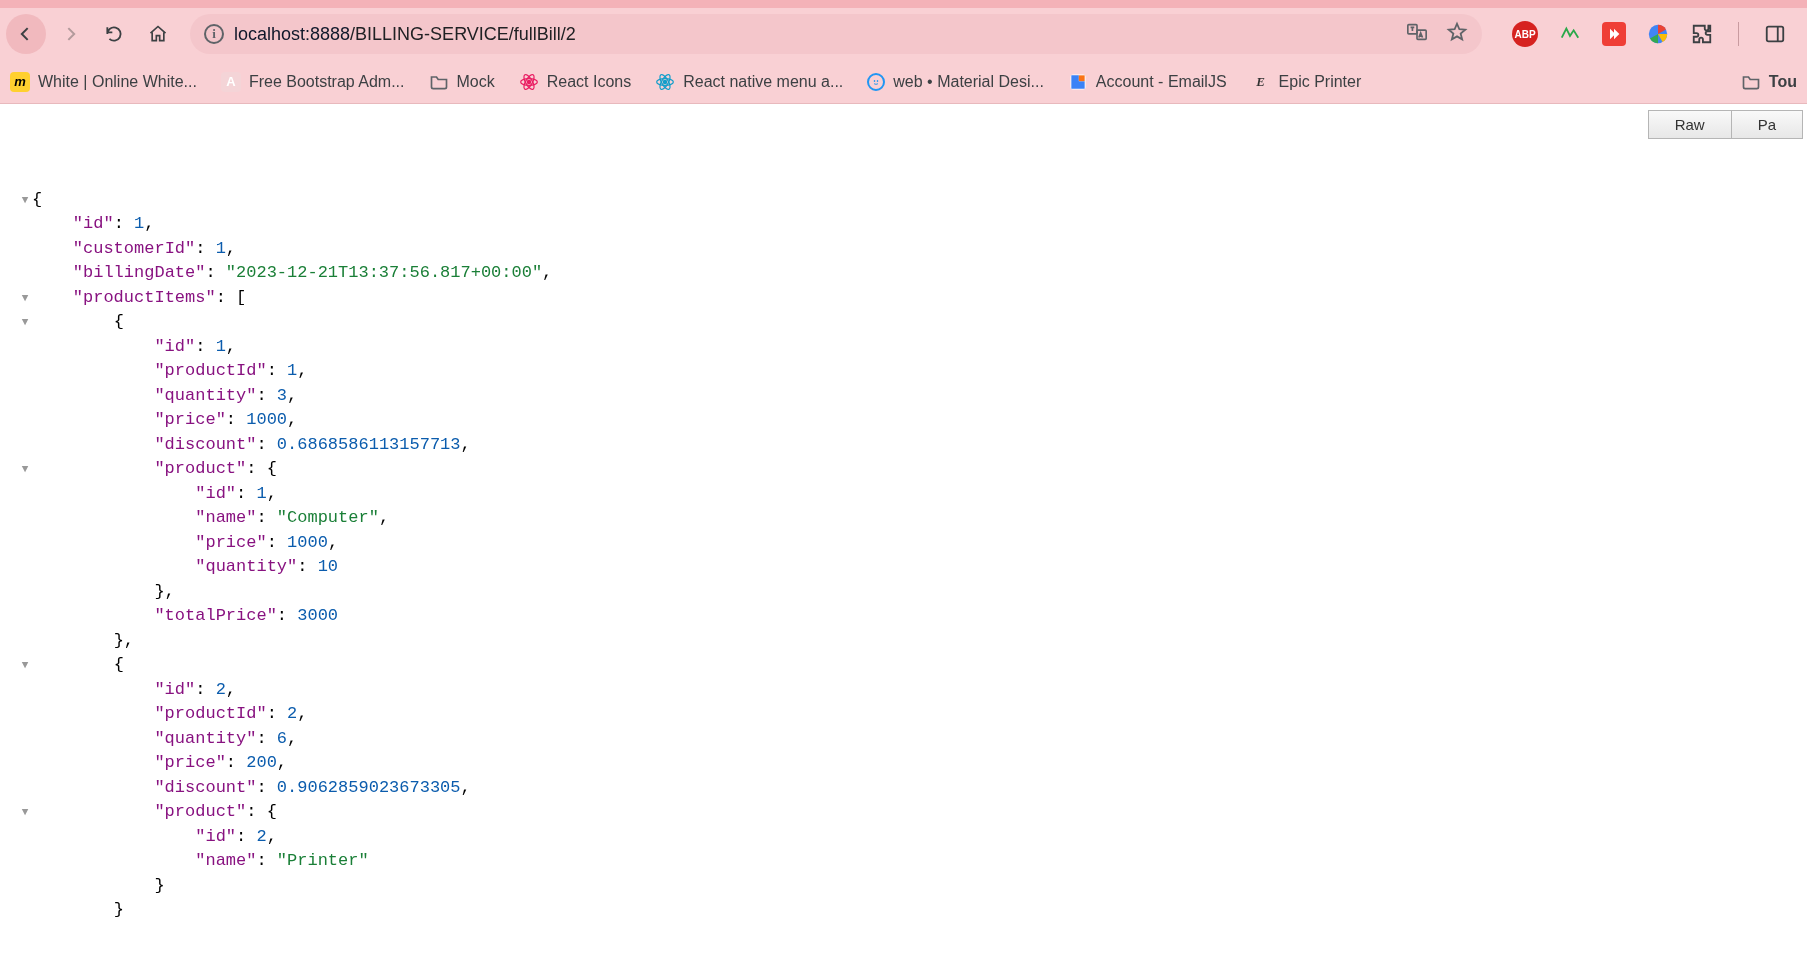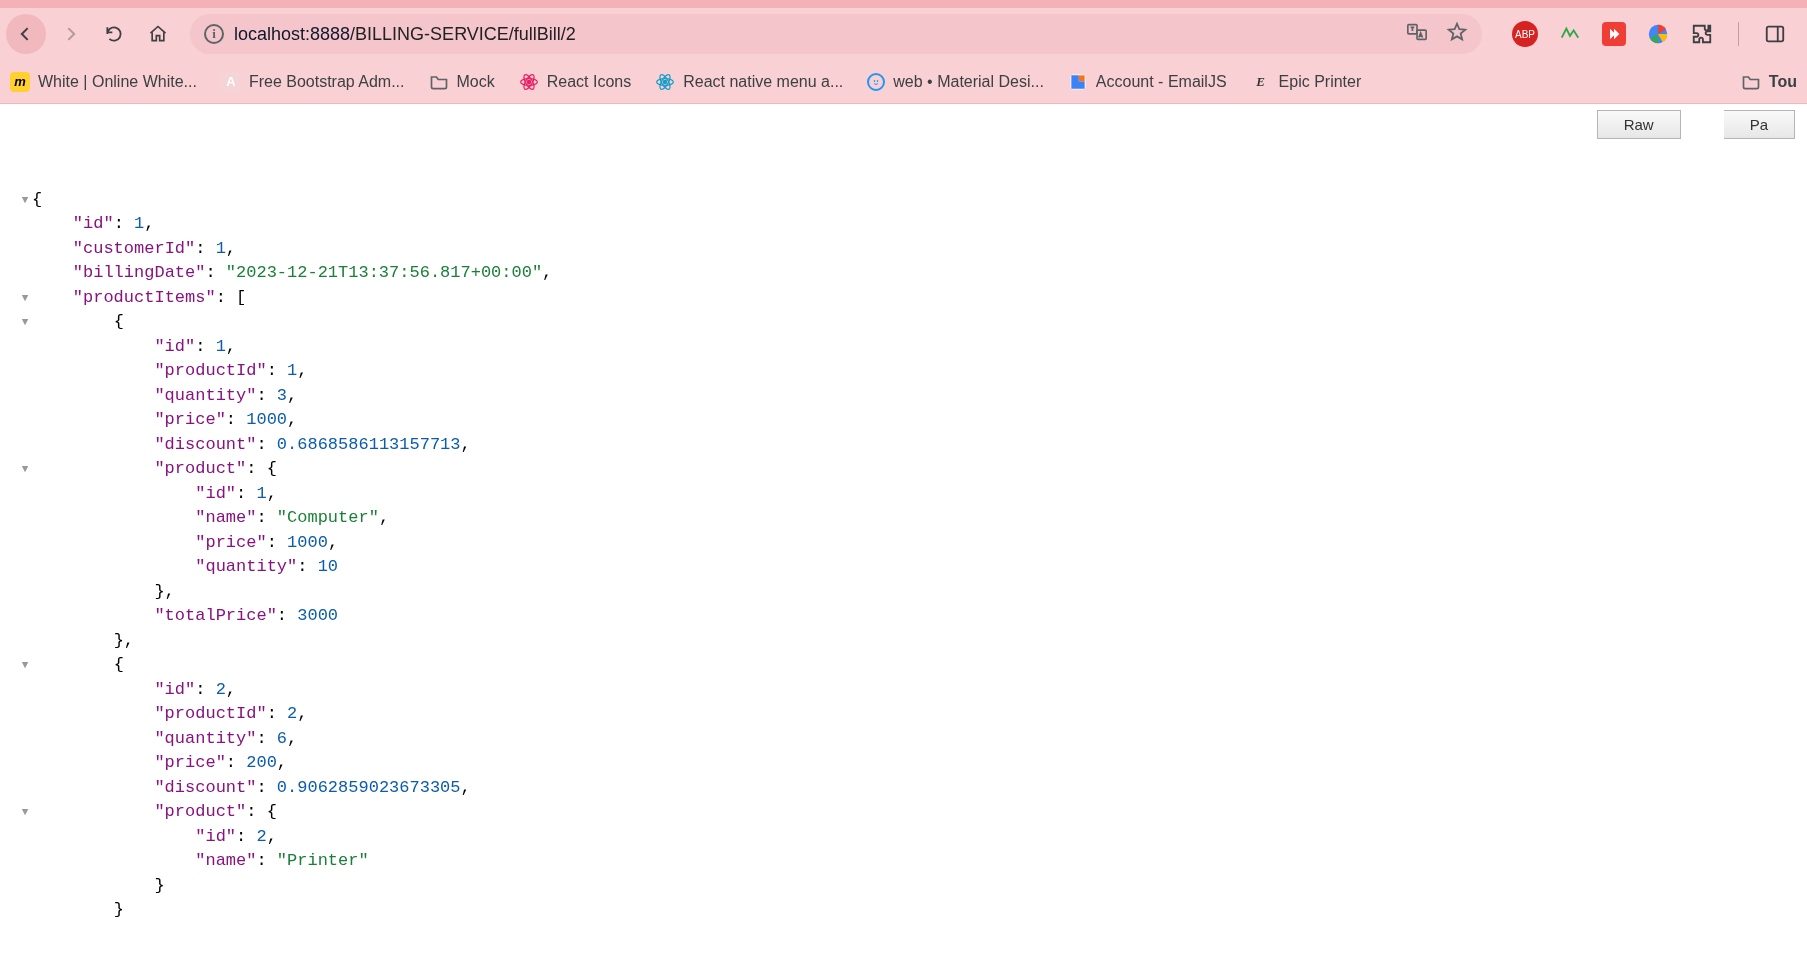--- a/index.html
+++ b/index.html
@@ -59,21 +59,21 @@
   .url-host { color: #0f172a; }
   .url-path { color: #202124; }
   .addr-right { margin-left:auto; display:flex; gap:18px; align-items:center;}
   .addr-right svg { width:22px;height:22px; }
   .ext-icons {
     display:flex; align-items:center; gap:20px;
     padding: 0 14px 0 18px;
   }
   .ext-icon {
     width:24px;height:24px;display:flex;align-items:center;justify-content:center;
-    font-size:14px;font-weight:normal;border-radius:4px;
+    font-size:14px;font-weight:bold;border-radius:4px;
     cursor:pointer;
   }
   .divider-v { width:1px;height:24px;background:#c99ba0; margin:0 4px;}
   .bookmarks {
     display:flex; align-items:center;
     height:44px;
     padding: 0 10px;
     gap: 24px;
     border-bottom: 1px solid #e8b9bd;
     font-size: 16px;
@@ -116,23 +116,22 @@
   }
   .key { color:#881280; }
   .str { color:#1a7f37; }
   .num { color:#0b5cad; }
   .punc { color:#000; }
   .line { display:block; padding-left: 18px;}
   .line .pre { white-space:pre; }
 
   .raw-buttons {
     position:absolute;
-    top: 6px; right: 12px;
+    top: 6px; right: 4px;
     display:flex;
-    gap:43px;
   }
   .raw-btn {
     background: linear-gradient(#f9f9f9,#e7e7e7);
     border:1px solid #b5b5b5;
     font-size:15px;
     color:#333;
     padding: 5px 26px;
     cursor:pointer;
     font-family: "Segoe UI", Arial, sans-serif;
   }

